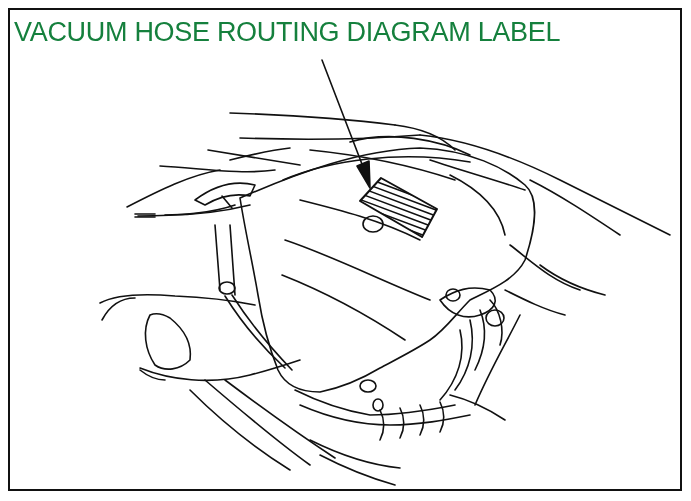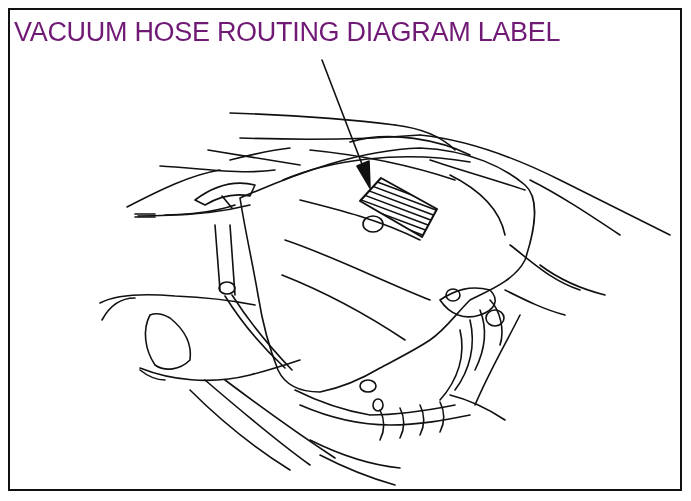--- a/index.html
+++ b/index.html
@@ -4,21 +4,21 @@
   <style>
     html, body { margin: 0; padding: 0; background: #ffffff; }
     body { width: 691px; height: 501px; position: relative; overflow: hidden; }
     .frame {
       position: absolute; left: 8px; top: 8px; width: 674px; height: 483px;
       border: 2px solid #111; box-sizing: border-box; background: #fff;
     }
     .title {
       position: absolute; left: 14px; top: 17px;
       font-family: "Liberation Sans", sans-serif; font-size: 27px;
-      color: #701a75; letter-spacing: -0.3px; white-space: nowrap;
+      color: #15803d; letter-spacing: -0.3px; white-space: nowrap;
     }
     svg.art { position: absolute; left: 0; top: 0; }
     svg.art path, svg.art line, svg.art ellipse, svg.art circle, svg.art polygon, svg.art rect {
       fill: none; stroke: #111; stroke-width: 1.6; stroke-linecap: round; stroke-linejoin: round;
     }
   </style>
 </head>
 <body>
 
 <div class="frame"></div>

